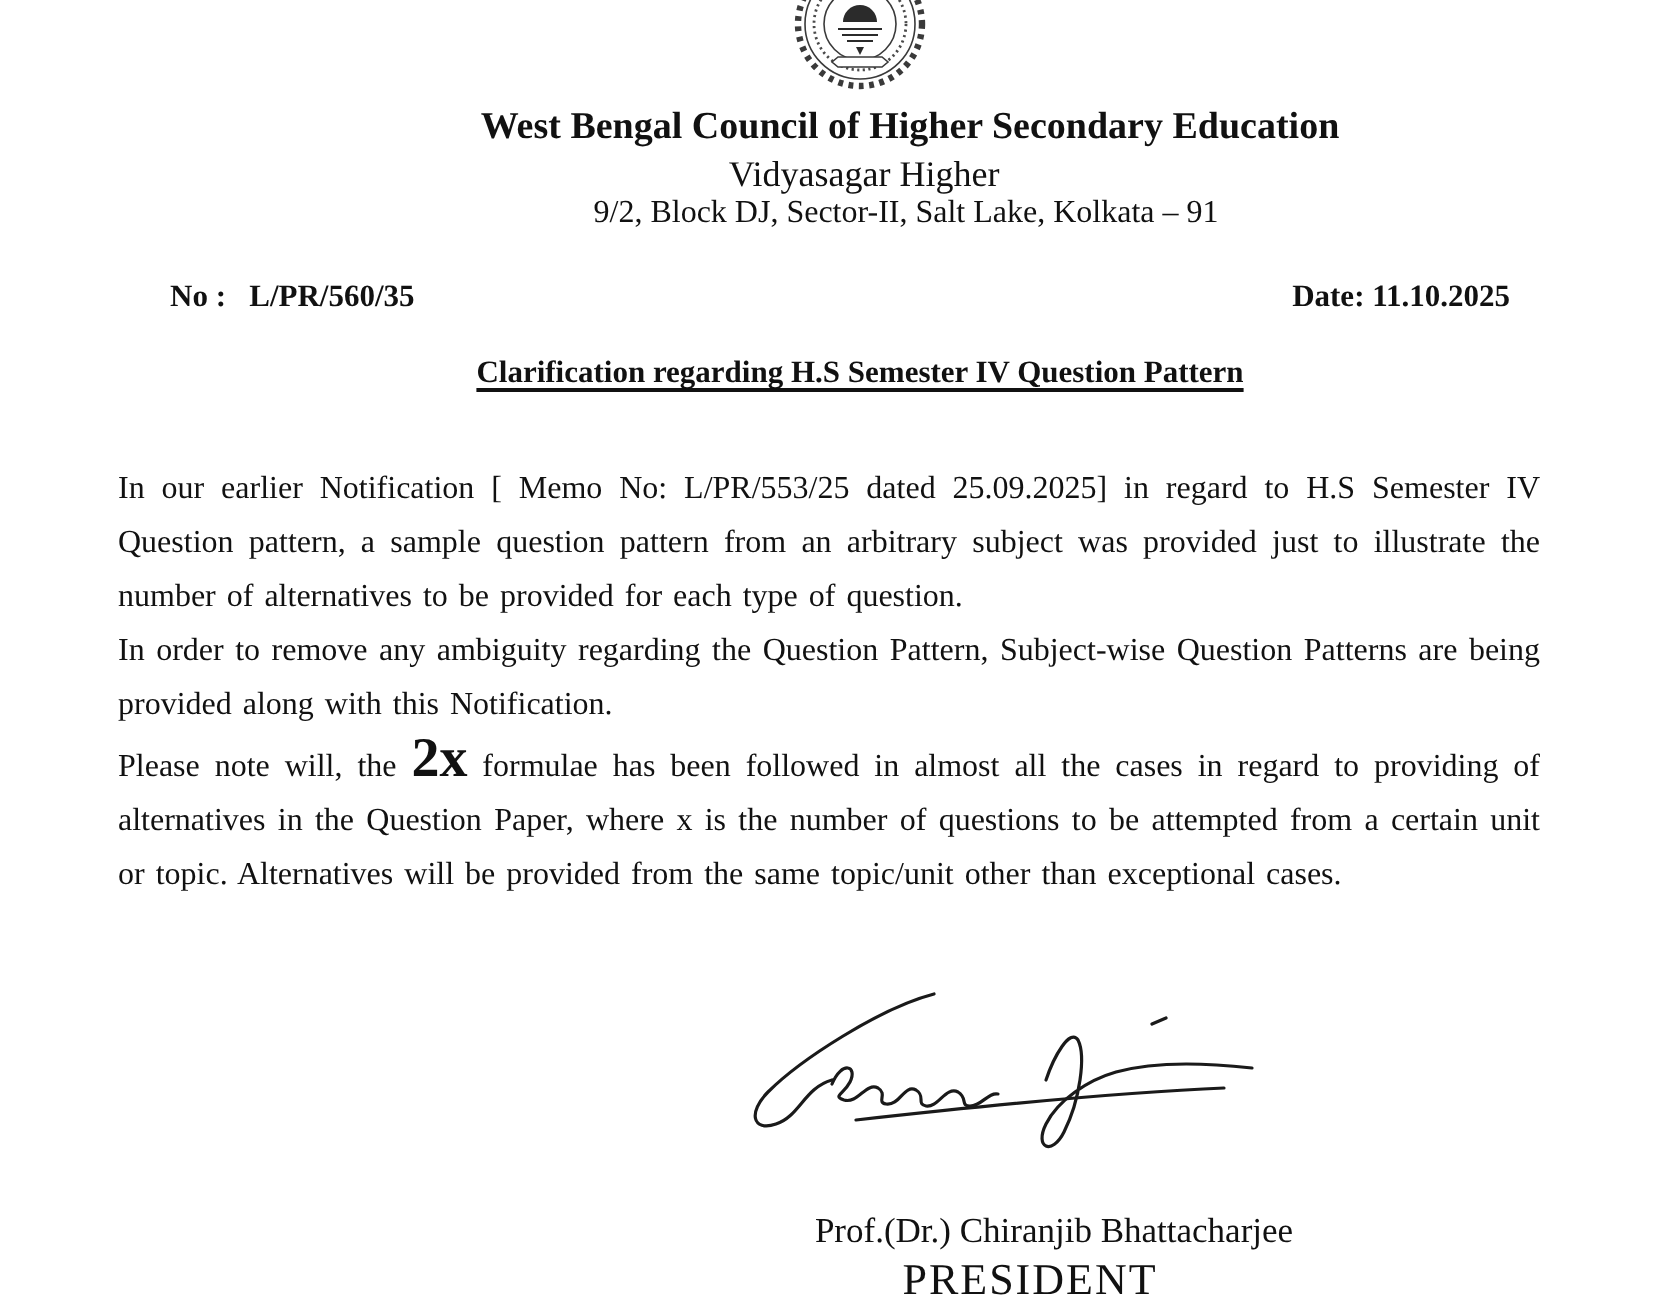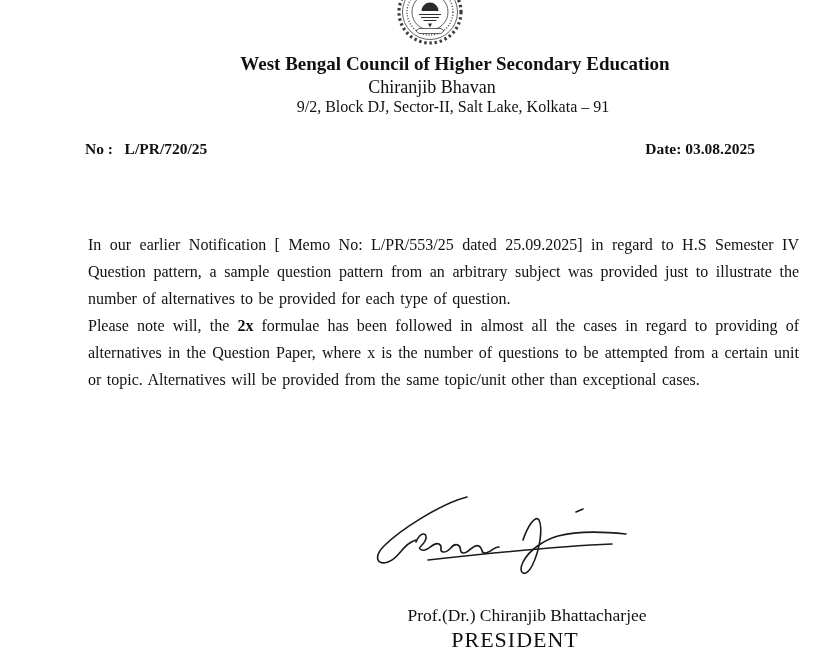--- a/index.html
+++ b/index.html
@@ -15,26 +15,26 @@
   .memo-row{
     position:absolute;top:140px;left:85px;right:78px;
     display:flex;justify-content:space-between;
     font-weight:bold;font-size:15.5px;white-space:pre;
   }
   .subject{
     top:178px;padding-left:27px;font-size:15.5px;font-weight:bold;
     text-decoration:underline;text-underline-offset:3px;text-decoration-thickness:1.5px;
   }
   .body-text{
-    position:absolute;top:231px;left:88px;width:711px;
+    position:absolute;top:231px;left:59px;width:711px;
     font-size:16px;line-height:27px;text-align:justify;word-spacing:1.5px;
   }
   .body-text p{margin:0;}
   .para3{margin-top:3px;}
-  .formula{font-size:16px;font-weight:bold;}
+  .formula{font-size:28px;font-weight:bold;}
   .signature{position:absolute;left:372px;top:488px;}
   .signatory-name{top:605px;padding-left:197px;font-size:17.5px;margin-left:24px;}
   .signatory-title{top:627px;padding-left:197px;font-size:22px;letter-spacing:1px;}
 </style>
 </head>
 <body>
 
 <div class="page">
 
   <svg class="seal" width="70" height="70" viewBox="0 0 70 70" fill="none">
@@ -42,31 +42,33 @@
     <circle cx="35" cy="35" r="27.5" stroke="#3a3a3a" stroke-width="0.8"></circle>
     <circle cx="35" cy="35" r="23" stroke="#4a4a4a" stroke-width="1.4" stroke-dasharray="1.1 1.7"></circle>
     <circle cx="35" cy="35" r="18" stroke="#3a3a3a" stroke-width="0.8"></circle>
     <path d="M26.5,34 a8.5,8.5 0 0 1 17,0 z" fill="#2b2b2b"></path>
     <path d="M24,37.5 h22 M26,40.5 h18 M28.5,43.5 h13" stroke="#2b2b2b" stroke-width="1.1"></path>
     <path d="M33,46.5 h4 l-2,4 z" fill="#2b2b2b"></path>
     <path d="M24,51.5 l-3,2.5 3,2.5 h22 l3,-2.5 -3,-2.5 z" fill="#fff" stroke="#3a3a3a" stroke-width="0.8"></path>
   </svg>
 
   <div class="center-line org-name">West Bengal Council of Higher Secondary Education</div>
-  <div class="center-line building">Chiranjib Bhavan</div>
+  <div class="center-line building">Vidyasagar Higher</div>
   <div class="center-line address">9/2, Block DJ, Sector-II, Salt Lake, Kolkata – 91</div>
 
   <div class="memo-row">
-    <span>No :   L/PR/720/25</span>
-    <span>Date: 03.08.2025</span>
+    <span>No :   L/PR/560/35</span>
+    <span>Date: 11.10.2025</span>
   </div>
 
+  <div class="center-line subject">Clarification regarding H.S Semester IV Question Pattern</div>
 
   <div class="body-text">
     <p>In our earlier Notification [ Memo No: L/PR/553/25 dated 25.09.2025] in regard to H.S Semester IV Question pattern, a sample question pattern from an arbitrary subject was provided just to illustrate the number of alternatives to be provided for each type of question.</p>
+    <p>In order to remove any ambiguity regarding the Question Pattern, Subject-wise Question Patterns are being provided along with this Notification.</p>
     <p class="para3"><span>Please note will, the </span><span class="formula">2x</span><span> formulae has been followed in almost all the cases in regard to providing of alternatives in the Question Paper, where x is the number of questions to be attempted from a certain unit or topic. Alternatives will be provided from the same topic/unit other than exceptional cases.</span></p>
   </div>
 
   <svg class="signature" width="262" height="95" viewBox="0 0 262 95" fill="none" stroke="#1a1a1a" stroke-width="1.6" stroke-linecap="round">
     <path d="M95,9 C68,16 28,42 12,58 C2,68 4,78 16,74 C28,70 30,56 44,52"></path>
     <path d="M44,54 c5,-12 13,-9 9,-1 c-3,6 -9,7 -3,9 c7,2 11,-9 17,-6 c5,3 -1,7 4,8 c7,1 9,-10 15,-7 c5,3 0,7 5,8 c6,1 10,-10 16,-7 c5,3 1,7 6,7 c6,0 9,-7 14,-6"></path>
     <path d="M151,52 C155,40 163,26 167,32 C171,40 168,62 160,78 C154,90 145,86 151,74 C157,62 172,52 186,48 C208,42 235,44 254,46"></path>
     <path d="M56,72 C110,66 190,58 240,56"></path>
     <path d="M204,24 l7,-3"></path>
   </svg>

